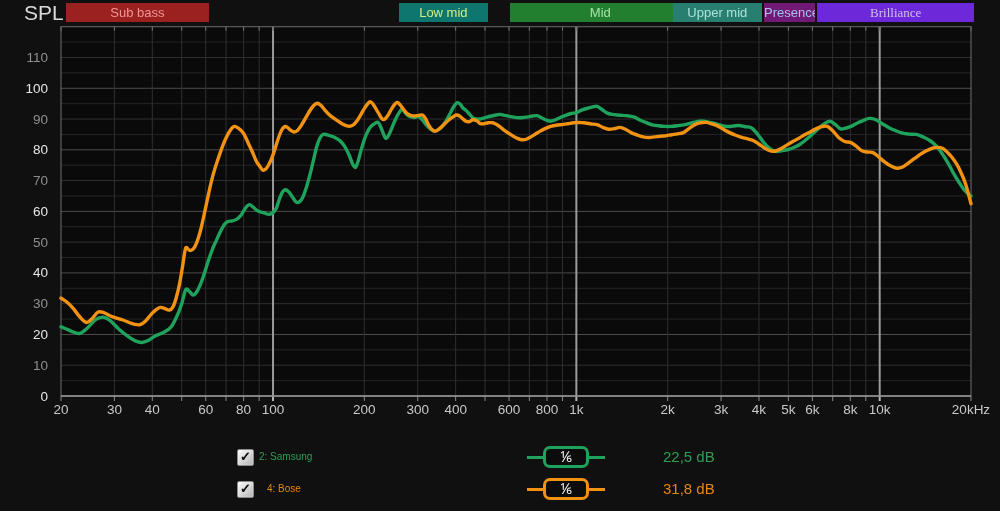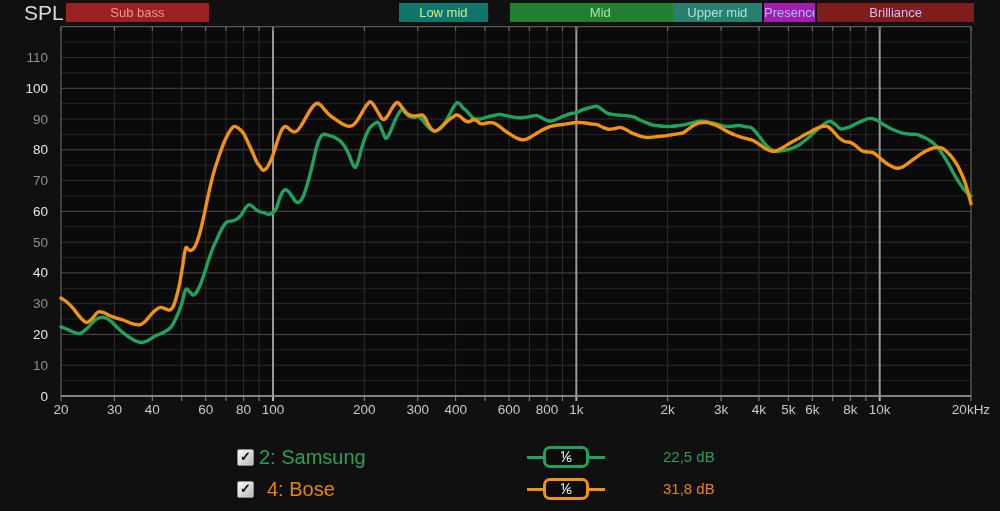--- a/index.html
+++ b/index.html
@@ -11,39 +11,39 @@
   .band{position:absolute;top:3px;height:19px;display:flex;align-items:center;
         justify-content:center;justify-content:safe center;overflow:hidden;
         font-size:13px;white-space:nowrap;}
   svg#chart-svg{position:absolute;left:0;top:0;}
   .ylabel,.xlabel{font-size:13.5px;}
   .legend-row{position:absolute;left:0;width:100%;height:18px;}
   .cbx{position:absolute;left:237px;top:1px;width:15px;height:15px;border:1px solid #8a8a8a;
        border-radius:2px;background:linear-gradient(135deg,#fdfdfd 0%,#d6d6d6 55%,#b3b3b3 100%);
        color:#0a0a0a;font-size:13px;font-weight:bold;line-height:14px;text-align:center;
        box-shadow:inset 0 0 1px #fff;}
-  .leg-label{position:absolute;left:259px;top:1px;font-size:20px;line-height:16px;}
+  .leg-label{position:absolute;left:259px;top:1px;font-size:10px;line-height:16px;}
   .smoother{position:absolute;left:527px;top:0;display:flex;align-items:center;height:18px;}
   .wire{width:16px;height:3px;}
   .badge{width:40px;height:16px;border-width:3px;border-style:solid;border-radius:7px;
          background:#0c0c0c;color:#f2f2f2;font-size:15px;line-height:15px;text-align:center;}
   .leg-value{position:absolute;left:663px;top:1px;font-size:15px;line-height:16px;}
 </style>
 </head>
 <body>
 
 <div class="stage">
   <span class="spl-label">SPL</span>
   <div class="bandbar" id="bandbar">
       <div class="band" style="left: 62px; width: 142.727px; background: rgb(155, 32, 32); color: rgb(240, 149, 149);">Sub bass</div>
       <div class="band" style="left: 394.729px; width: 89.3123px; background: #0f766e; color: rgb(211, 235, 131);">Low mid</div>
       <div class="band" style="left: 486.041px; width: 180.625px; background: rgb(34, 127, 48); color: rgb(171, 227, 171); margin-left: 20px;">Mid</div>
       <div class="band" style="left: 668.666px; width: 89.3123px; background: rgb(40, 127, 112); color: rgb(171, 227, 218);">Upper mid</div>
-      <div class="band" style="left: 759.978px; width: 51.4143px; background: #a21caf; color: rgb(163, 194, 240);">Presence</div>
-      <div class="band" style="left: 813.393px; width: 156.606px; background: #7f1d1d; color: rgb(207, 192, 240);">Brilliance</div>
+      <div class="band" style="left: 759.978px; width: 51.4143px; background: #701a75; color: rgb(163, 194, 240);">Presence</div>
+      <div class="band" style="left: 813.393px; width: 156.606px; background: #6d28d9; color: rgb(207, 192, 240); font-family: Liberation Serif, serif;">Brilliance</div>
     </div>
   <svg id="chart-svg" width="1000" height="511">
       <rect x="61" y="26.72399999999999" width="910" height="369.276" fill="#0a0a0a"></rect>
       <g>
         <line x1="61" x2="971" y1="380.6135" y2="380.6135" stroke="#252525" stroke-width="1"></line>
         <line x1="61" x2="971" y1="365.227" y2="365.227" stroke="#303030" stroke-width="1"></line>
         <line x1="61" x2="971" y1="349.8405" y2="349.8405" stroke="#252525" stroke-width="1"></line>
         <line x1="61" x2="971" y1="334.454" y2="334.454" stroke="#4d4d4d" stroke-width="1"></line>
         <line x1="61" x2="971" y1="319.0675" y2="319.0675" stroke="#252525" stroke-width="1"></line>
         <line x1="61" x2="971" y1="303.681" y2="303.681" stroke="#303030" stroke-width="1"></line>

